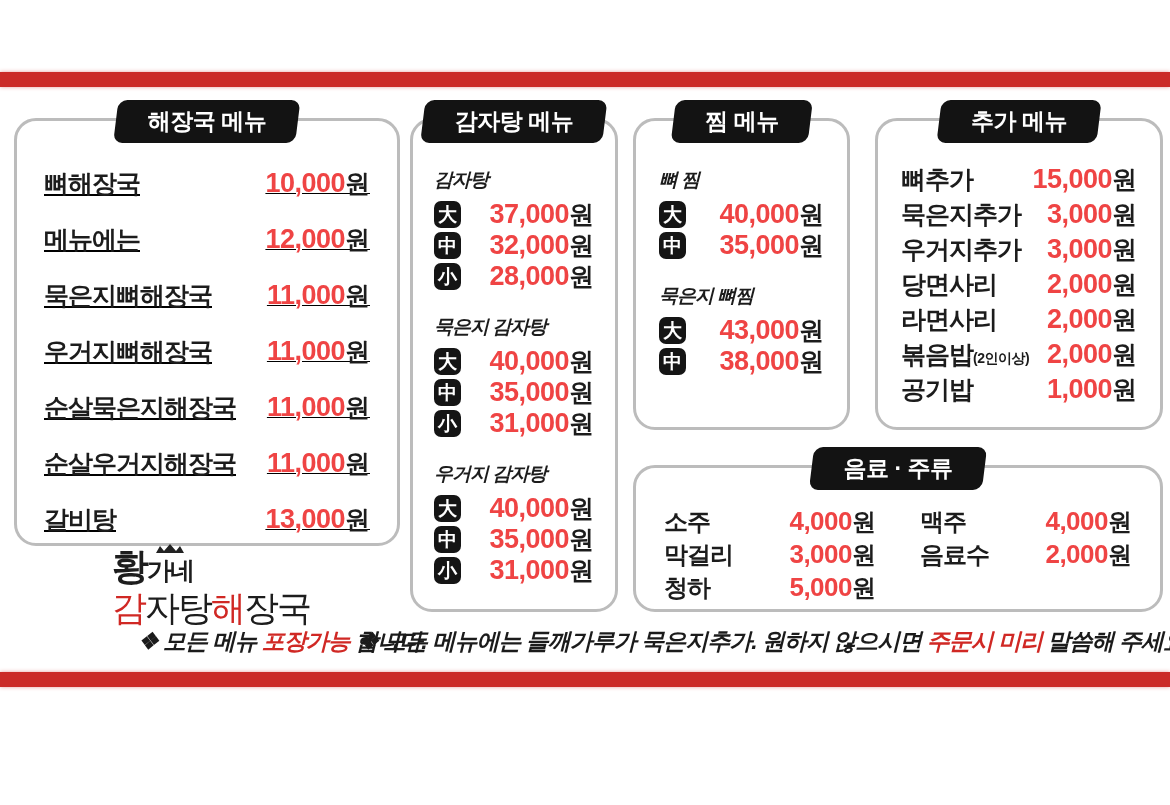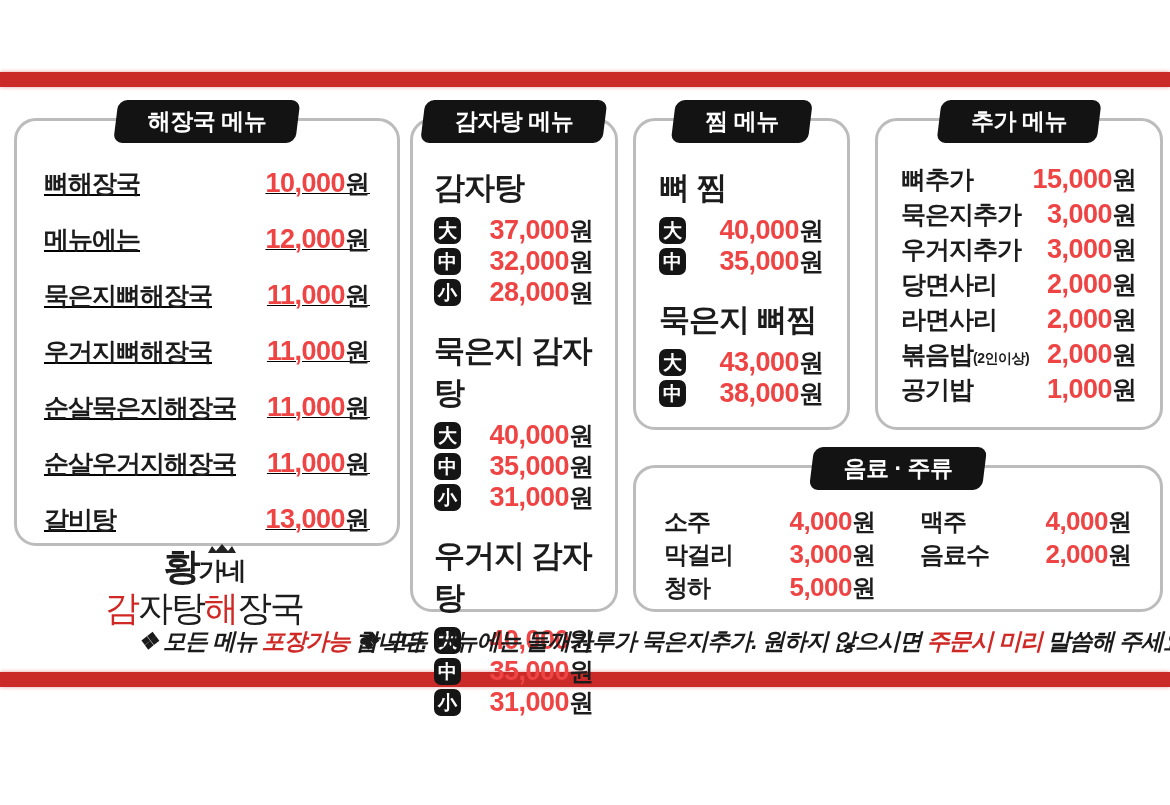--- a/index.html
+++ b/index.html
@@ -27,33 +27,33 @@
 
   .p-haejang { left:14px; top:118px; width:386px; height:428px; padding:46px 27px 0; }
   .p-haejang .menu-row { margin-bottom:21px; height:35px;text-decoration:underline; }
 
   .p-gamja { left:410px; top:118px; width:208px; height:494px; padding:46px 21px 0; }
   .p-jjim  { left:633px; top:118px; width:217px; height:312px; padding:46px 23px 0; }
   .p-extra { left:875px; top:118px; width:288px; height:312px; padding:42px 23px 0; }
   .p-extra .menu-row { margin-bottom:5px; height:30px; }
 
   .group { margin-bottom:24px; }
-  .group-name { font-size:31px; font-weight:bold; color:#1c1c1c; letter-spacing:-1px; margin-bottom:7px; }
+  .group-name { font-size:19px; font-weight:bold; color:#1c1c1c; letter-spacing:-1px; margin-bottom:7px;font-style:italic; }
   .size-row { display:flex; justify-content:space-between; align-items:center; margin-bottom:3px; height:28px; }
   .badge { display:inline-block; width:27px; height:27px; background:#151515; color:#fff;
            border-radius:7px; text-align:center; line-height:27px; font-size:19px; font-weight:bold; }
 
   .p-drinks { left:633px; top:465px; width:530px; height:147px; padding:38px 28px 0; }
   .drinks-cols { display:flex; gap:44px; }
   .dcol { flex:1; }
   .dcol .menu-row { margin-bottom:5px; height:28px; }
   .dcol .nm, .dcol .price .won { font-size:24px; }
   .dcol .price .num { font-size:26px; }
 
-  .logo { position:absolute; left:104px; top:550px; width:200px; text-align:center; color:#1d1d1d; }
+  .logo { position:absolute; left:112px; top:550px; width:200px; color:#1d1d1d; }
   .logo-line1 { font-weight:bold; line-height:34px; }
   .logo-big { font-size:37px; letter-spacing:-2px; }
   .logo-small-wrap { position:relative; display:inline-block; }
   .logo-small { font-size:25px; letter-spacing:-2px; }
   .crown { position:absolute; top:-10px; left:50%; transform:translateX(-50%); }
   .logo-line2 { font-size:35px; font-weight:normal; letter-spacing:-2px; line-height:34px; }
   .seg-red { color:#d02824; }
   .seg-black { color:#1d1d1d; }
 
   .note { position:absolute; top:626px; font-size:23px; font-weight:bold; color:#1b1b1b;

